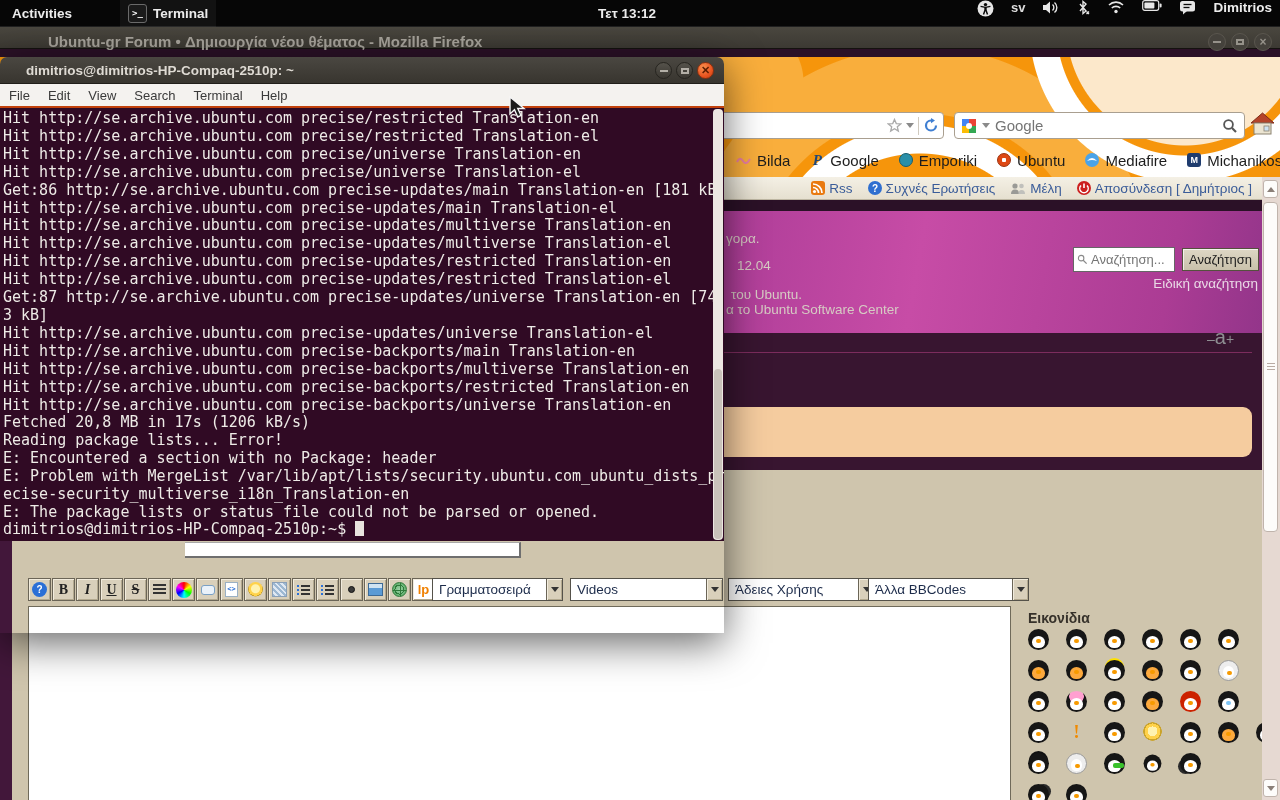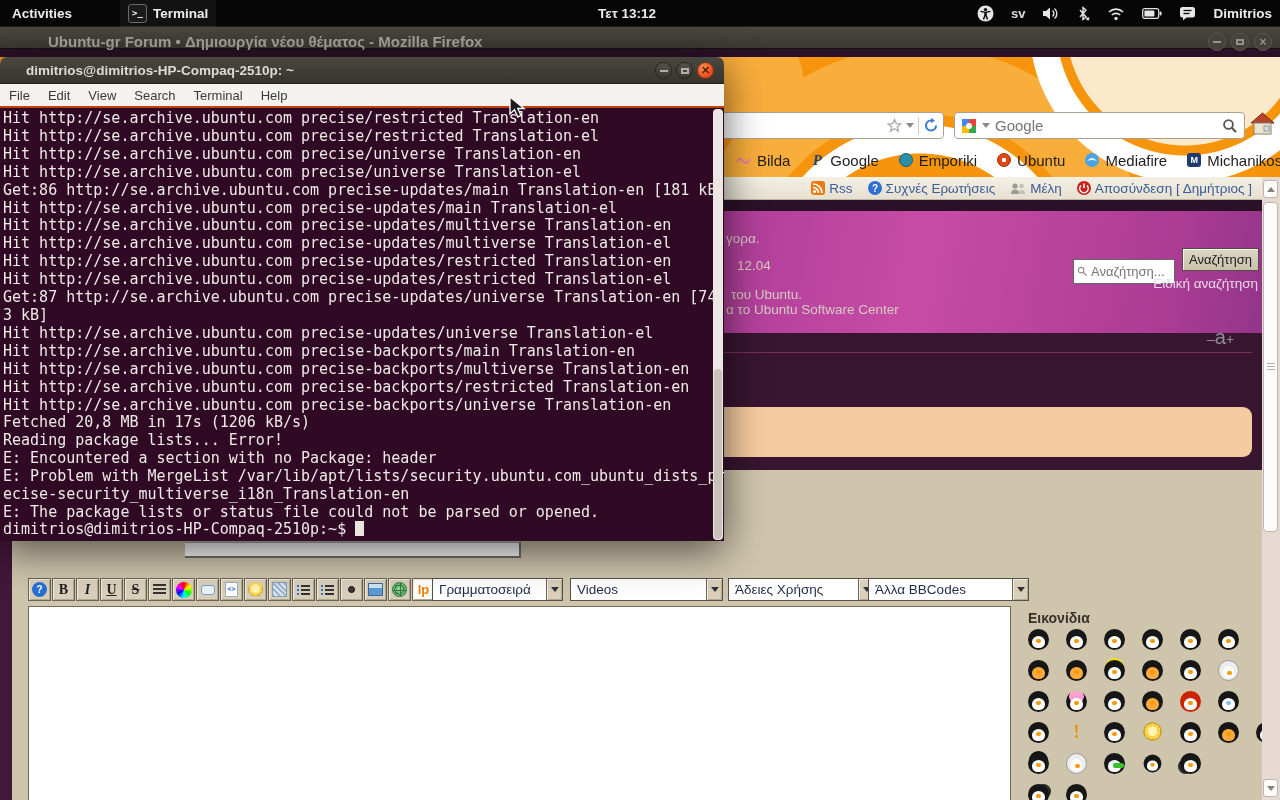--- a/index.html
+++ b/index.html
@@ -7,21 +7,21 @@
   body { font-family:"Liberation Sans", sans-serif; background:#000; }
   #screen { position:relative; width:1280px; height:800px; overflow:hidden; background:#2b1127; }
 
   
   #panel { position:absolute; left:0; top:0; width:1280px; height:27px; background:#060606; z-index:60; color:#ececec; border-bottom:1px solid #1f1f1f;}
   #panel .activities { position:absolute; left:12px; top:0; height:27px; line-height:27px; font-weight:bold; font-size:13.5px; }
   #panel .appind { position:absolute; left:120px; top:0; height:27px; display:flex; align-items:center; gap:6px; padding:0 8px; background:rgba(255,255,255,0.05); }
   .term-glyph { width:19px; height:19px; background:#1b1b1b; border:1px solid #6a6a6a; border-radius:3px; color:#fff; font-family:"DejaVu Sans Mono", monospace; font-size:9px; font-weight:bold; line-height:17px; text-align:center; }
   #panel .appname { font-weight:bold; font-size:13.5px; }
   #panel .clock { position:absolute; left:547px; width:160px; top:0; height:27px; line-height:27px; text-align:center; font-weight:bold; font-size:13.5px; }
-  #panel .sysarea { position:absolute; right:8px; top:0; height:27px; display:flex; align-items:center; gap:17px; }
+  #panel .sysarea { position:absolute; right:8px; top:0; height:27px; display:flex; gap:17px; }
   #panel .kbd { font-weight:bold; font-size:13px; color:#dcdcdc; }
   #panel .uname { font-weight:bold; font-size:13.5px; }
   .picon svg { display:block; }
 
   
   #ff-titlebar { position:absolute; left:0; top:27px; width:1280px; height:22px; background:linear-gradient(#4a473f,#3c3933); border-bottom:1px solid #14120f; z-index:10; }
   #ff-titlebar .t { position:absolute; left:48px; top:0; height:30px; line-height:30px; font-size:15px; font-weight:bold; color:#a7a39b; }
   .circbtn { width:18px; height:18px; border-radius:50%; display:flex; align-items:center; justify-content:center; }
   #ff-titlebar .btns { position:absolute; right:8px; top:6px; display:flex; gap:5px; }
   #ff-titlebar .circbtn { background:#45423c; border:1px solid #5a564e; }
@@ -53,21 +53,21 @@
   .fav-sq { width:14px; height:14px; border-radius:3px; color:#fff; font-size:9px; font-weight:bold; text-align:center; line-height:14px; }
 
   
   #userlinks { position:absolute; left:12px; top:177px; width:1250px; height:23px; z-index:5; background:linear-gradient(#f4f0e5,#e6e0d0); border-bottom:1px solid #bdb6a2; display:flex; align-items:center; justify-content:flex-end; gap:15px; padding-right:10px; }
   .ulink { display:flex; align-items:center; gap:4px; font-size:13.5px; color:#3a5c99; }
 
   #darkstrip1 { position:absolute; left:12px; top:200px; width:1250px; height:11px; background:#2b1127; z-index:5; }
   #banner { position:absolute; left:12px; top:211px; width:1250px; height:122px; z-index:5;
     background:linear-gradient(100deg,#6d5a6b 0%,#84497c 25%,#a83a95 52%,#c74ca6 72%,#ab3c94 92%,#93358a 100%); }
   .frag { position:absolute; font-size:13.5px; color:#d6cbc3; z-index:6; }
-  #fsearch { position:absolute; left:1073px; top:247px; width:102px; height:25px; background:#fff; border:1px solid #666; z-index:6; display:flex; align-items:center; gap:3px; padding:0 3px;margin-top:12px; }
+  #fsearch { position:absolute; left:1073px; top:247px; width:102px; height:25px; background:#fff; border:1px solid #666; z-index:6; display:flex; align-items:center; gap:3px; padding:0 3px; }
   #fsearch input { border:none; outline:none; width:80px; font-size:13px; color:#333; font-family:"Liberation Sans",sans-serif; }
   #fsearch-btn { position:absolute; left:1182px; top:248px; width:77px; height:23px; z-index:6; background:linear-gradient(#ded7c5,#c9c1ab); border:1px solid #55503e; box-shadow:inset 1px 1px 0 rgba(255,255,255,0.7); font-size:13px; color:#1b1b1b; text-align:center; line-height:21px; }
   #advsearch { position:absolute; left:1100px; top:276px; width:158px; text-align:right; font-size:13.5px; color:#ead9e6; z-index:6; }
 
   #darksect2 { position:absolute; left:12px; top:333px; width:1250px; height:137px; background:#381530; z-index:5; }
   #fontsize { position:absolute; left:1207px; top:326px; z-index:6; color:#8e8e92; font-size:14px; }
   #fontsize .big { font-size:20px; }
   #thinline { position:absolute; left:14px; top:352px; width:1238px; height:1px; background:#7c2c5d; z-index:6; }
   #peachbar { position:absolute; left:30px; top:407px; width:1222px; height:50px; border-radius:9px; background:#f5cc9f; z-index:6; }
 
@@ -145,21 +145,21 @@
   #ffscroll { position:absolute; left:1262px; top:177px; width:18px; height:623px; background:#e6d9d2; z-index:7; }
   .sb-btn { position:absolute; left:1px; width:15px; height:18px; background:#fdfcfa; border:1px solid #c0b4ac; border-radius:3px; display:flex; align-items:center; justify-content:center; }
   .sb-up { top:3px; } .sb-down { bottom:3px; }
   .tri-up { width:0;height:0;border-left:4px solid transparent;border-right:4px solid transparent;border-bottom:5px solid #8a7f78; }
   .tri-down { width:0;height:0;border-left:4px solid transparent;border-right:4px solid transparent;border-top:5px solid #8a7f78; }
   #ffthumb { position:absolute; left:1px; top:25px; width:15px; height:330px; background:#fdfcfa; border:1px solid #c0b4ac; border-radius:4px; }
   #ffthumb .grip { position:absolute; left:3px; top:50%; margin-top:-4px; width:8px; height:8px;
       background:repeating-linear-gradient(#b9aca4 0 1px, rgba(0,0,0,0) 1px 3px); }
 
   
-  #terminal { position:absolute; left:0; top:57px; width:724px; height:484px; z-index:30; box-shadow:0 10px 40px rgba(0,0,0,0.6); border-radius:7px 7px 0 0; }
+  #terminal { position:absolute; left:0; top:57px; width:724px; height:576px; z-index:30; box-shadow:0 10px 40px rgba(0,0,0,0.6); border-radius:7px 7px 0 0; }
   #term-titlebar { position:absolute; left:0; top:0; width:100%; height:27px; background:linear-gradient(#4a4741,#38352f); border-radius:7px 7px 0 0; border-bottom:1px solid #201e1a; }
   #term-titlebar .t { position:absolute; left:26px; top:0; height:27px; line-height:27px; font-size:13.5px; font-weight:bold; color:#dedad3; }
   #term-titlebar .btns { position:absolute; right:10px; top:5px; display:flex; gap:4px; }
   #term-titlebar .circbtn { width:17px; height:17px; background:linear-gradient(#55524b,#3b3832); border:1px solid #26241f; }
   #term-titlebar .circbtn.close { background:radial-gradient(circle at 35% 30%, #f9914f, #e95420 60%, #c64012); border:1px solid #8c3110; }
   #term-titlebar .glyph-min { background:#b3afa7; }
   #term-titlebar .glyph-max { border-color:#b3afa7; }
   .glyph-close { color:#5e1d02; font-size:11px; font-weight:bold; line-height:1; }
   #term-menubar { position:absolute; left:0; top:27px; width:100%; height:24px; background:#f4f2ef; border-bottom:2px solid #c2410c; display:flex; align-items:center; gap:18px; padding-left:9px; }
   #term-menubar span { font-size:13px; color:#3a3a3a; }

